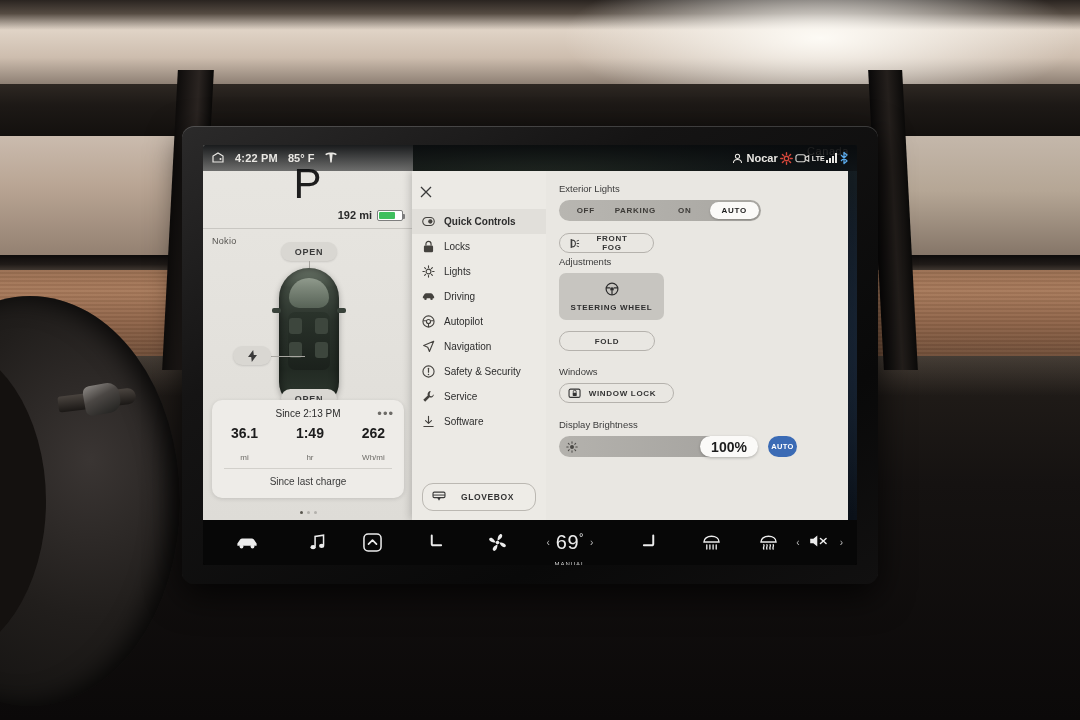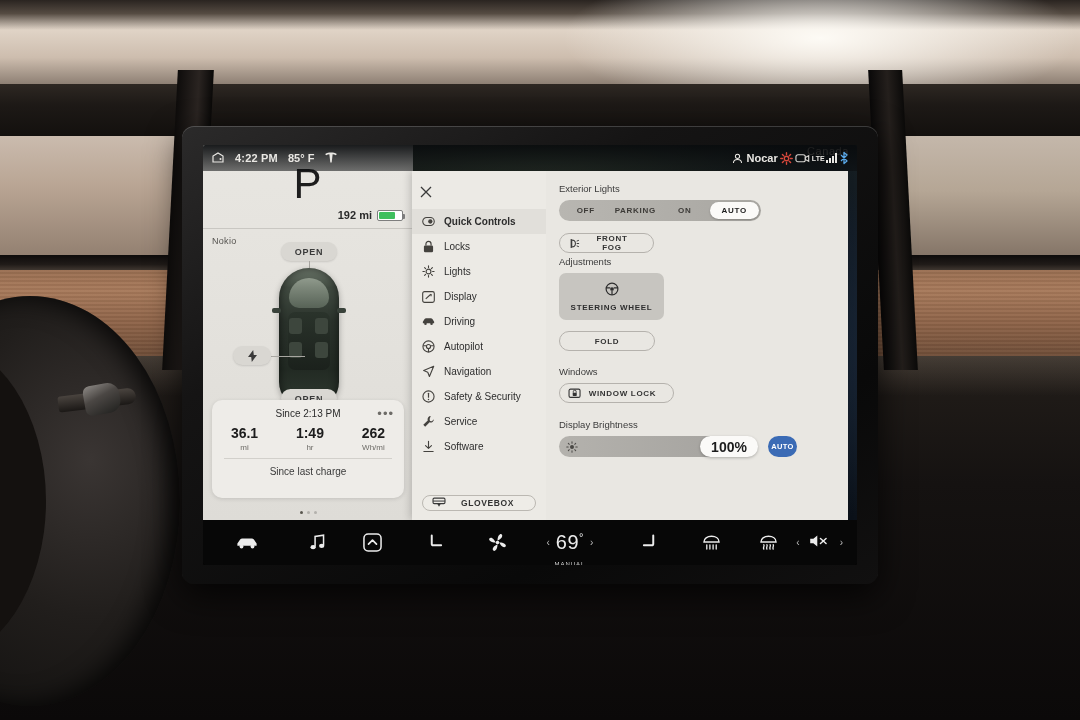--- a/index.html
+++ b/index.html
@@ -205,21 +205,21 @@
     background:#eeece8; border-radius:10px;
     box-shadow:0 1px 4px rgba(0,0,0,.13);
   }
   .trip-head { display:flex; align-items:center; justify-content:center;
                position:relative; padding-top:8px; }
   .trip-since { font-size:10px; color:#2c2c2c; font-weight:500;text-align:center; }
   .trip-dots { position:absolute; right:10px; top:6px; color:#6d6b67;
                font-size:13px; letter-spacing:1px; }
   .trip-stats { display:flex; justify-content:space-around; padding-top:6px; }
   .ts-val { font-size:14px; font-weight:bold; color:#1c1c1c; text-align:center; }
-  .ts-unit { font-size:8px; color:#6d6b67; text-align:center; margin-top:2px; }
+  .ts-unit { font-size:8px; color:#6d6b67; text-align:center; margin-top:12px; }
   .trip-rule { height:1px; background:#d2d0cb; margin:6px 12px 0; }
   .trip-foot { text-align:center; font-size:10px; color:#3a3a3a; padding-top:7px; }
   .carousel { position:absolute; left:0; bottom:6px; width:210px;
               display:flex; justify-content:center; gap:4px; }
   .carousel i { width:3px; height:3px; border-radius:50%; background:#b3b1ac; display:block;}
   .carousel i.on { background:#59574f; }
 
   
   .settings {
     position:absolute; left:209px; top:26px; width:436px; height:349px;
@@ -228,21 +228,21 @@
   }
   .set-nav { width:134px; background:#eceae5; padding-top:6px; position:relative; }
   .close-x { width:26px; height:26px; margin:2px 0 4px 8px; cursor:pointer;
              color:#3a3a3a; font-size:15px; display:flex; align-items:center; }
   .nav-item { display:flex; align-items:center; gap:9px; height:25px;
               padding-left:10px; font-size:10px; color:#2d2d2d; }
   .nav-item.active { background:#e1dfda; font-weight:bold; }
   .nav-ico { width:13px; height:13px; display:flex; align-items:center;
              justify-content:center; color:#44423e; flex:0 0 13px; }
   .glovebox {
-    position:absolute; left:10px; bottom:9px; width:114px; height:16px;
+    position:absolute; left:10px; bottom:9px; width:114px; height:28px;
     border:1px solid #bbb8b2; border-radius:11px; background:#eeece7;
     display:flex; align-items:center; gap:8px; padding-left:9px;
     font-size:8.5px; font-weight:bold; color:#333; letter-spacing:.6px;
   }
   .glovebox span.lbl { flex:1; text-align:center; padding-right:14px; }
 
   .set-body { flex:1; padding:12px 14px 0 13px; position:relative; }
   .sec-title { font-size:9.5px; color:#3b3b3b; margin-bottom:6px; }
   .seg {
     display:flex; height:21px; border-radius:11px;
@@ -492,30 +492,20 @@
             <svg width="13" height="13" viewBox="0 0 14 14">
                 <circle cx="7" cy="7" r="2.6" fill="none" stroke="#44423e" stroke-width="1.2"></circle>
                 <g stroke="#44423e" stroke-width="1.2" stroke-linecap="round">
                   <path d="M7 1v1.6M7 11.4V13M1 7h1.6M11.4 7H13M2.8 2.8l1.1 1.1M10.1 10.1l1.1 1.1M11.2 2.8L10.1 3.9M3.9 10.1L2.8 11.2"></path>
                 </g>
               </svg>
           </span>
           <span>Lights</span>
         </div>
 
-        <div class="nav-item">
-          <span class="nav-ico">
-            <svg width="13" height="12" viewBox="0 0 14 13">
-                <rect x="0.7" y="0.7" width="12.6" height="11.6" rx="2" fill="none" stroke="#44423e" stroke-width="1.2"></rect>
-                <path d="M4 8.5L9.5 3.5" stroke="#44423e" stroke-width="1.2"></path>
-                <path d="M9.8 3.2v2.4" stroke="#44423e" stroke-width="1.2"></path>
-              </svg>
-          </span>
-          <span>Display</span>
-        </div>
 
         <div class="nav-item">
           <span class="nav-ico">
             <svg width="14" height="9" viewBox="0 0 15 10">
                 <path d="M1 7V5.2L3 2.2C3.4 1.5 4 1.2 4.8 1.2h5.4c.8 0 1.4.3 1.8 1l2 3V7z" fill="#44423e"></path>
                 <circle cx="4" cy="7.6" r="1.5" fill="#44423e"></circle>
                 <circle cx="11" cy="7.6" r="1.5" fill="#44423e"></circle>
               </svg>
           </span>
           <span>Driving</span>

